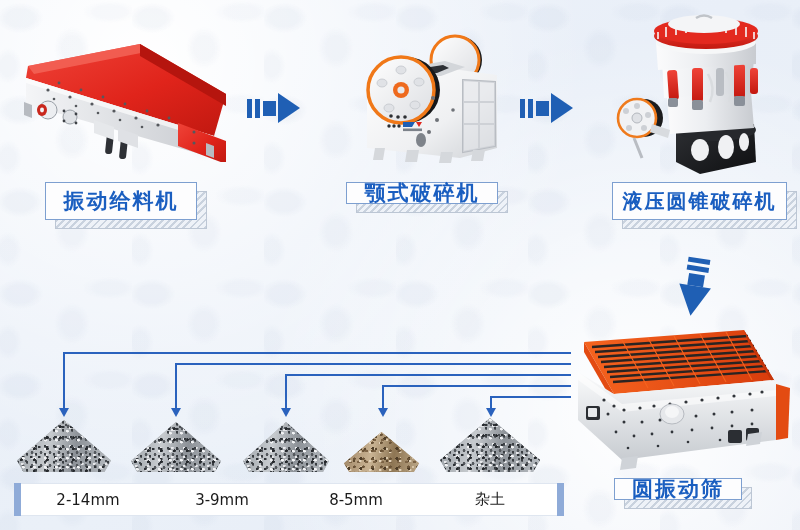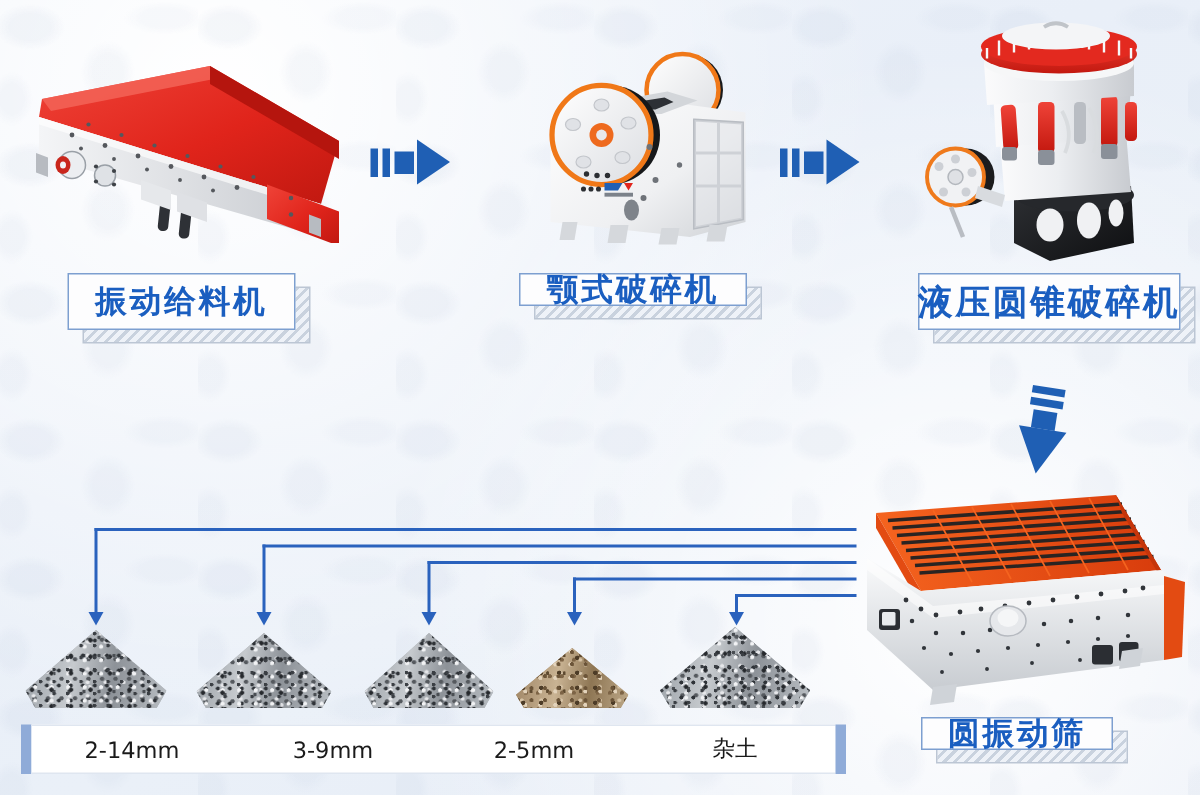--- a/index.html
+++ b/index.html
@@ -372,21 +372,21 @@
           <circle cx="22" cy="99" r="3"></circle>
       </g>
       <path d="M48,112 L66,118 L64,126 L46,120 Z" fill="#d8dbdf"></path>
       <path d="M30,126 L38,146" stroke="#b9bdc3" stroke-width="3"></path>
     </svg>
   </div>
 
   <div class="plate" style="left:612px;top:182px;width:175px;height:38px;">
     <div class="shadow"></div>
     <div class="box">
-      <span class="txt" style="font-size:23px;">液压圆锥破碎机</span>
+      <span class="txt" style="font-size:20px;">液压圆锥破碎机</span>
     </div>
   </div>
 
   <div class="arrow-d" style="left:663px;top:258px;width:64px;">
     <i></i>
     <i class="b2"></i>
     <span class="dstem" style="display:block;"></span>
     <span class="dhead" style="display:block;"></span>
   </div>
 
@@ -521,19 +521,19 @@
   </div>
   <div class="pile" style="left:440px;top:418px;width:100px;height:54px;">
     <div class="cone"></div>
   </div>
 
   <div id="sizebar" style="left:14px;top:483px;width:550px;height:33px;">
     <div class="cap"></div>
     <div class="inner">
       <div class="cell">2-14mm</div>
       <div class="cell">3-9mm</div>
-      <div class="cell">2-5mm</div>
+      <div class="cell">8-5mm</div>
       <div class="cell">杂土</div>
     </div>
     <div class="cap"></div>
   </div>
 
 </div>
 
 </body></html>

